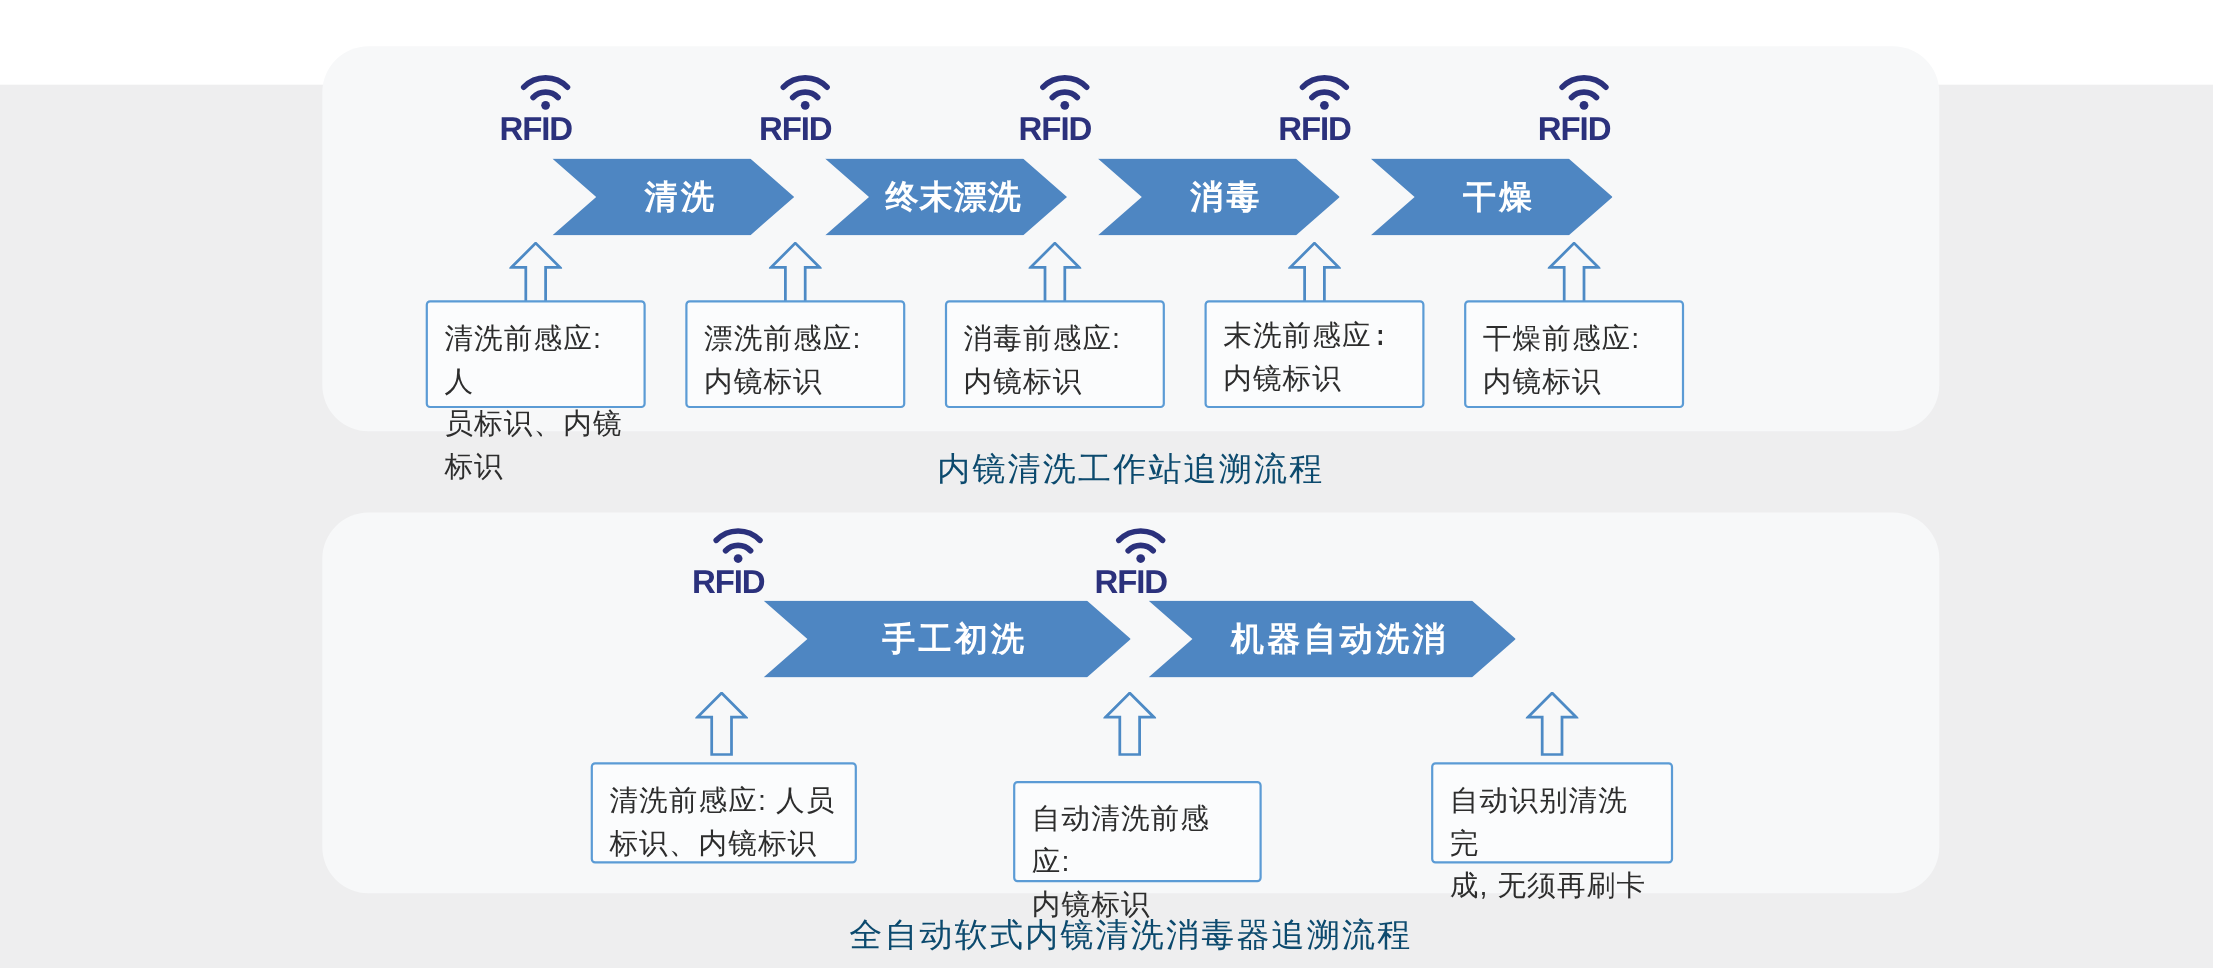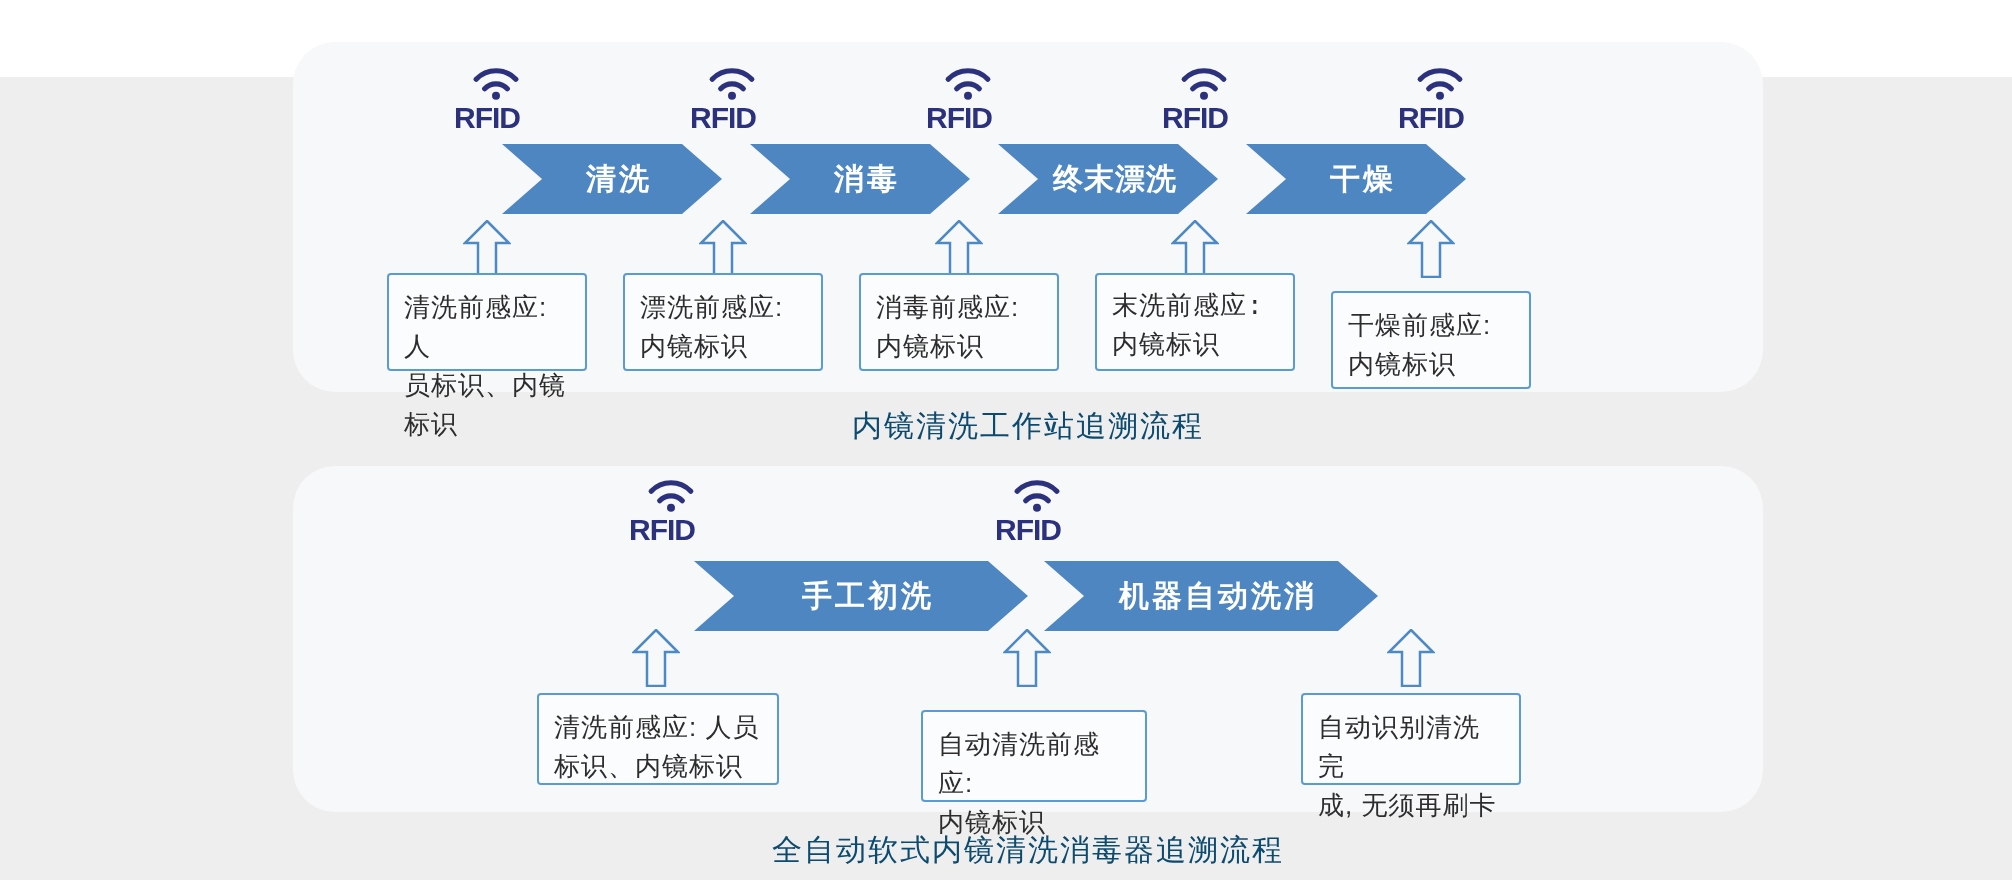--- a/index.html
+++ b/index.html
@@ -89,22 +89,22 @@
     <svg class="wifi" width="64" height="34" viewBox="0 0 64 36" fill="none">
       <path d="M20 24 A16.5 16.5 0 0 1 44 24" stroke="#2b317c" stroke-width="5.5" stroke-linecap="round"></path>
       <path d="M11 14 A29 29 0 0 1 53 14" stroke="#2b317c" stroke-width="5.5" stroke-linecap="round"></path>
       <circle cx="32" cy="31.5" r="4.2" fill="#2b317c"></circle>
     </svg>
     <div class="rfid-text">RFID</div>
   </div>
 
   <div class="chevron-band" style="left:209px;top:102px;gap:28px;">
     <div class="chevron" style="width:220px;">清洗</div>
+    <div class="chevron" style="width:220px;letter-spacing:1px;">终末漂洗</div>
     <div class="chevron" style="width:220px;">消毒</div>
-    <div class="chevron" style="width:220px;letter-spacing:1px;">终末漂洗</div>
     <div class="chevron" style="width:220px;">干燥</div>
   </div>
 
   <svg class="up-arrow" style="left:170px;top:178px;" viewBox="0 0 48 58">
       <path d="M24 1 L46 23 L33 23 L33 57 L15 57 L15 23 L2 23 Z" fill="#f7f8f9" stroke="#4d8ac5" stroke-width="2.5" stroke-linejoin="miter"></path>
     </svg>
   <svg class="up-arrow" style="left:406px;top:178px;" viewBox="0 0 48 58">
       <path d="M24 1 L46 23 L33 23 L33 57 L15 57 L15 23 L2 23 Z" fill="#f7f8f9" stroke="#4d8ac5" stroke-width="2.5"></path>
     </svg>
   <svg class="up-arrow" style="left:642px;top:178px;" viewBox="0 0 48 58">
@@ -118,21 +118,21 @@
     </svg>
 
   <div class="note-box" style="left:94px;top:231px;width:200px;">清洗前感应: 人
 员标识、内镜标识</div>
   <div class="note-box" style="left:330px;top:231px;width:200px;">漂洗前感应:
 内镜标识</div>
   <div class="note-box" style="left:566px;top:231px;width:200px;">消毒前感应:
 内镜标识</div>
   <div class="note-box" style="left:802px;top:231px;width:200px;font-family:Liberation Mono, monospace;">末洗前感应:
 内镜标识</div>
-  <div class="note-box" style="left:1038px;top:249px;width:200px;">干燥前感应:
+  <div class="note-box" style="left:1038px;top:231px;width:200px;">干燥前感应:
 内镜标识</div>
 </div>
 
 <div class="caption" id="caption-workstation">内镜清洗工作站追溯流程</div>
 
 <div class="panel" id="panel-machine">
 
   <div class="rfid" style="left:299px;top:12px;">
     <svg class="wifi" width="64" height="34" viewBox="0 0 64 36" fill="none">
       <path d="M20 24 A16.5 16.5 0 0 1 44 24" stroke="#2b317c" stroke-width="5.5" stroke-linecap="round"></path>
@@ -143,21 +143,21 @@
   </div>
   <div class="rfid" style="left:665px;top:12px;">
     <svg class="wifi" width="64" height="34" viewBox="0 0 64 36" fill="none">
       <path d="M20 24 A16.5 16.5 0 0 1 44 24" stroke="#2b317c" stroke-width="5.5" stroke-linecap="round"></path>
       <path d="M11 14 A29 29 0 0 1 53 14" stroke="#2b317c" stroke-width="5.5" stroke-linecap="round"></path>
       <circle cx="32" cy="31.5" r="4.2" fill="#2b317c"></circle>
     </svg>
     <div class="rfid-text">RFID</div>
   </div>
 
-  <div class="chevron-band" style="left:401px;top:95px;">
+  <div class="chevron-band" style="left:401px;top:80px;">
     <div class="chevron" style="width:334px;">手工初洗</div>
     <div class="chevron" style="width:334px;">机器自动洗消</div>
   </div>
 
   <svg class="up-arrow" style="left:339px;top:163px;" viewBox="0 0 48 58">
       <path d="M24 1 L46 23 L33 23 L33 57 L15 57 L15 23 L2 23 Z" fill="#f7f8f9" stroke="#4d8ac5" stroke-width="2.5"></path>
     </svg>
   <svg class="up-arrow" style="left:710px;top:163px;" viewBox="0 0 48 58">
       <path d="M24 1 L46 23 L33 23 L33 57 L15 57 L15 23 L2 23 Z" fill="#f7f8f9" stroke="#4d8ac5" stroke-width="2.5"></path>
     </svg>

